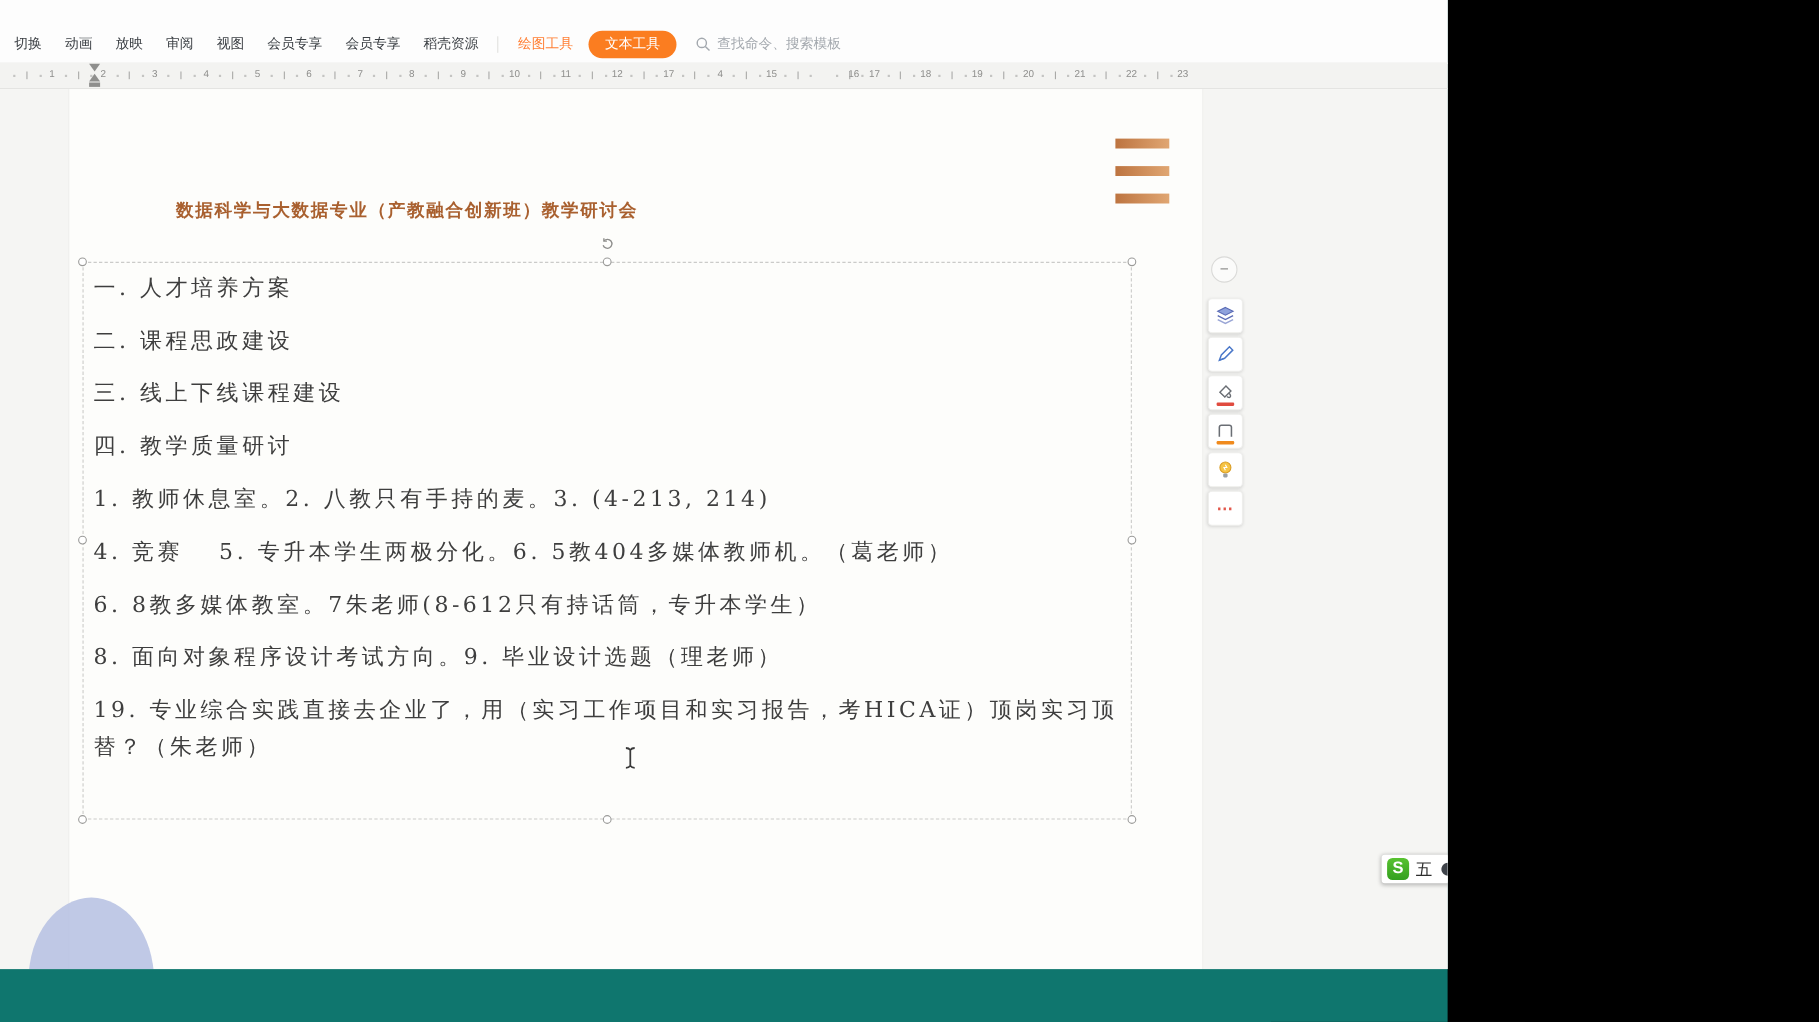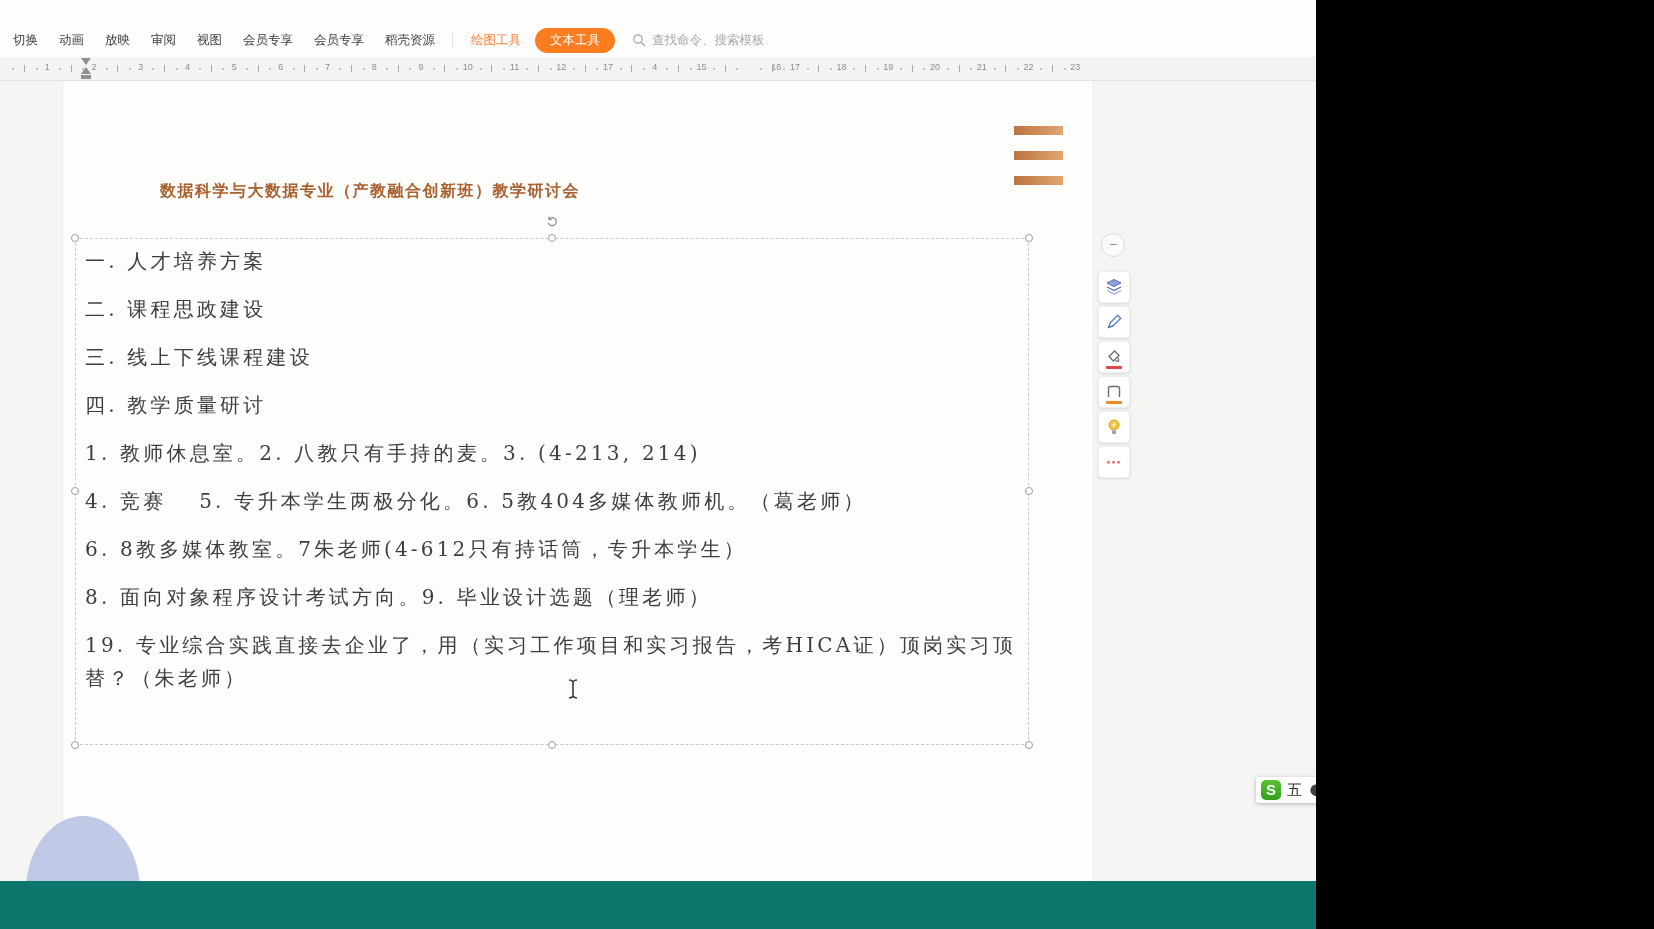--- a/index.html
+++ b/index.html
@@ -266,21 +266,21 @@
       <h1 class="slide-title">数据科学与大数据专业（产教融合创新班）教学研讨会</h1>
 
       <div class="textbox">
         <div class="body-text">
             <p class="body-line">一. 人才培养方案</p>
             <p class="body-line">二. 课程思政建设</p>
             <p class="body-line">三. 线上下线课程建设</p>
             <p class="body-line">四. 教学质量研讨</p>
             <p class="body-line">1. 教师休息室。2. 八教只有手持的麦。3. (4-213, 214)</p>
             <p class="body-line">4. 竞赛　 5. 专升本学生两极分化。6. 5教404多媒体教师机。（葛老师）</p>
-            <p class="body-line">6. 8教多媒体教室。7朱老师(4-612只有持话筒，专升本学生）</p>
+            <p class="body-line">6. 8教多媒体教室。7朱老师(8-612只有持话筒，专升本学生）</p>
             <p class="body-line">8. 面向对象程序设计考试方向。9. 毕业设计选题（理老师）</p>
             <p class="body-line">19. 专业综合实践直接去企业了，用（实习工作项目和实习报告，考HICA证）顶岗实习顶替？（朱老师）</p>
           </div>
       </div>
 
       <span class="hd" style="left:71px;top:153px;"></span>
       <span class="hd" style="left:548px;top:153px;"></span>
       <span class="hd" style="left:1025px;top:153px;"></span>
       <span class="hd" style="left:71px;top:406px;"></span>
       <span class="hd" style="left:1025px;top:406px;"></span>

